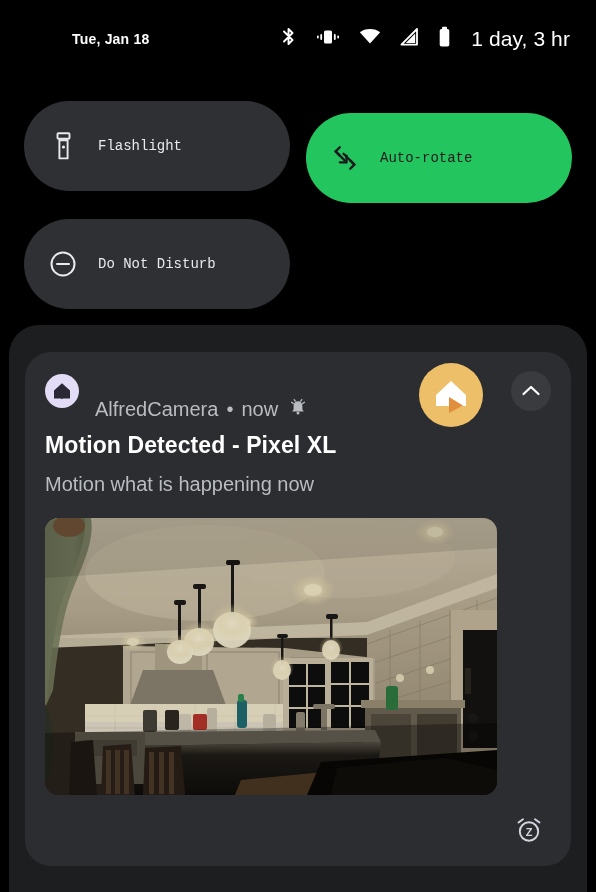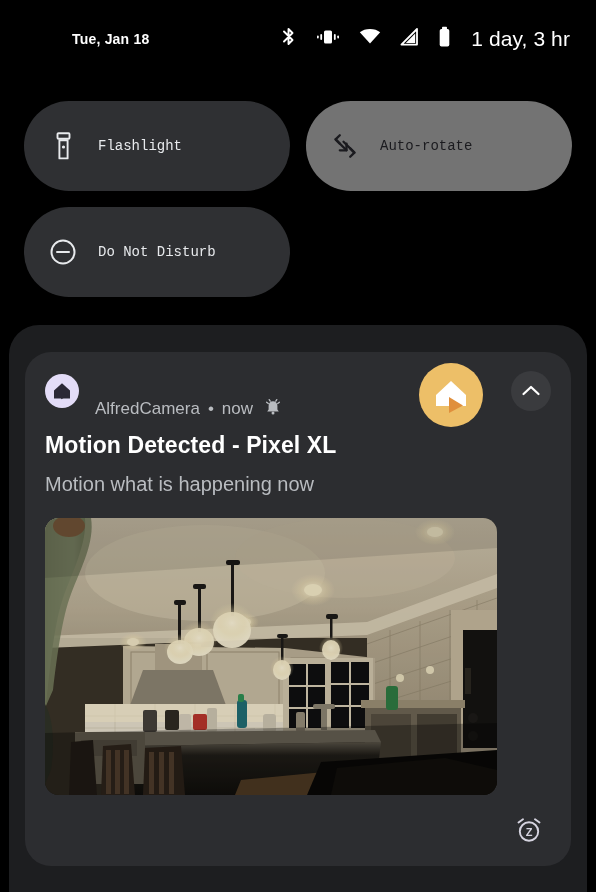--- a/index.html
+++ b/index.html
@@ -66,21 +66,22 @@
     height: 90px;
     border-radius: 45px;
     background: #2f3033;
     display: flex;
     align-items: center;
     padding: 0 22px 0 24px;
     box-sizing: border-box;
     cursor: pointer;
   }
   .tile.active {
-    background: #737373;
+    background: #22c55e;
+    margin-top: 12px;
   }
   .tile .tile-icon {
     width: 30px;
     height: 30px;
     flex: 0 0 30px;
     display: flex;
     align-items: center;
     justify-content: center;
   }
   .tile .tile-label {
@@ -149,21 +150,21 @@
     flex: 0 0 34px;
     border-radius: 50%;
     background: #e3dcf7;
     display: flex;
     align-items: center;
     justify-content: center;
   }
   .notif-meta {
     margin-left: 16px;
     color: #b9bcc0;
-    font-size: 17px;
+    font-size: 20px;
     display: flex;
     align-items: center;
     gap: 8px;
     white-space: nowrap;
     margin-top: 36px;
   }
   .alert-bell { display: block; margin-left: 2px; }
 
   .big-badge {
     position: absolute;

